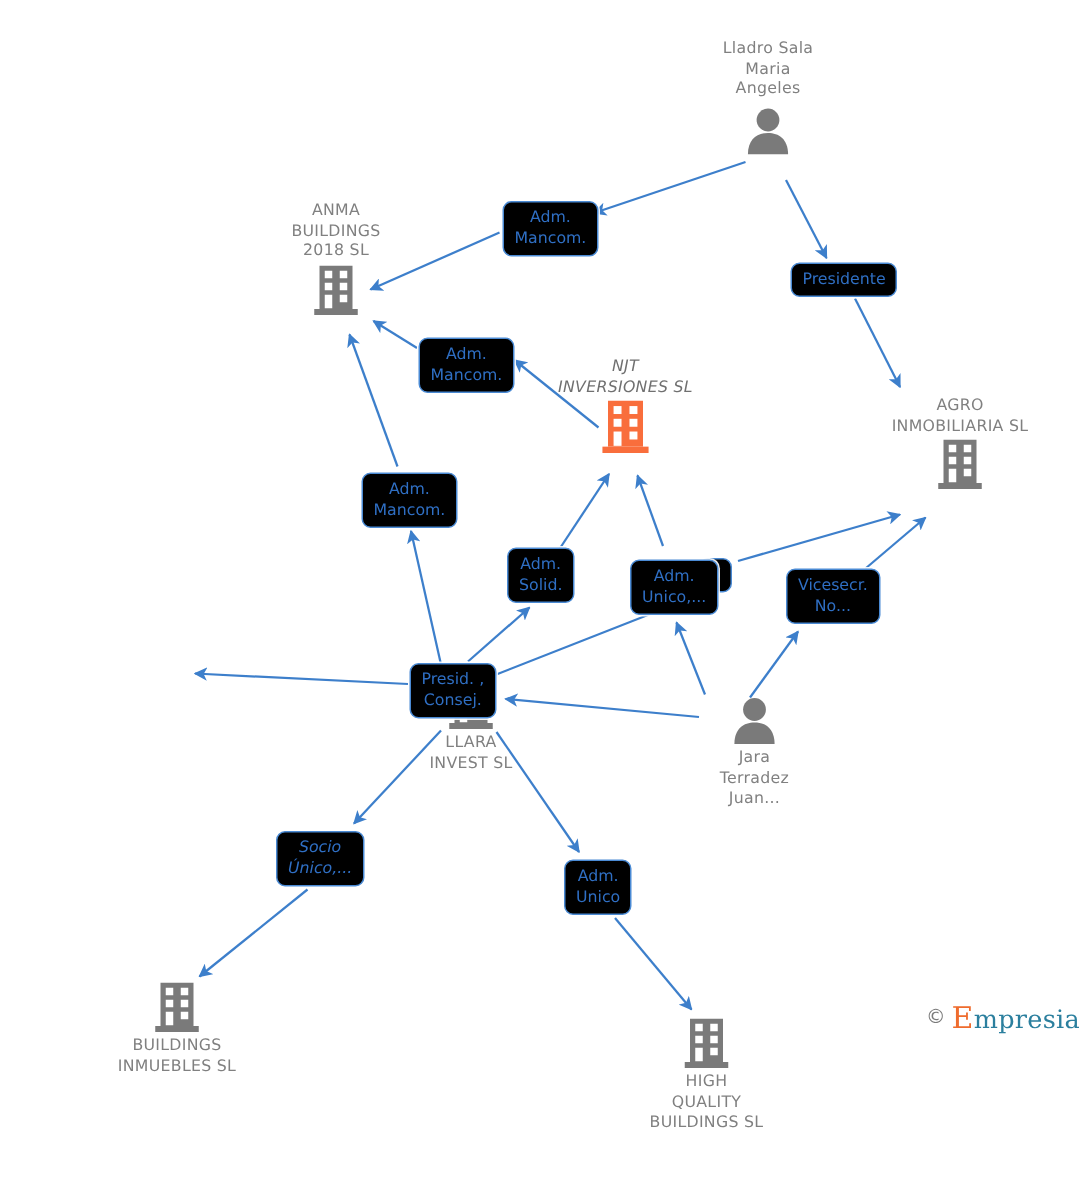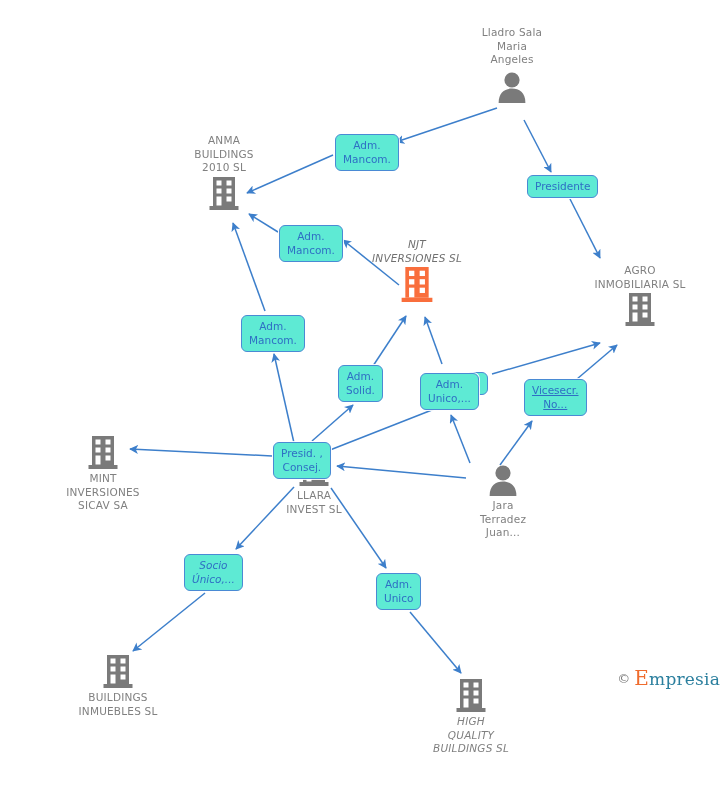--- a/index.html
+++ b/index.html
@@ -48,21 +48,21 @@
     white-space: pre-line;
   }
   .node.caption-top .caption { margin-bottom: 2px; }
   .node.caption-bottom .caption { margin-top: 3px; }
   .node.highlight .caption { color: #707070; }
 
   
   .rel {
     position: absolute;
     z-index: 20;
-    background: #5eead4;
+    background: #000000;
     border: 1px solid #4a8ad4;
     border-radius: 6px;
     color: #2f6fc4;
     font-size: 10.5px;
     line-height: 14px;
     text-align: center;
     padding: 3px 7px 4px 7px;
     white-space: pre-line;
     box-shadow: 0 0 0 1px rgba(255,255,255,.9);
   }
@@ -146,21 +146,21 @@
       <svg width="34" height="34" viewBox="0 0 34 34">
         <circle cx="17" cy="11" r="7.6" fill="#7a7a7a"></circle>
         <path d="M3.6 34 C3.6 23.6 9.8 19.6 17 19.6 C24.2 19.6 30.4 23.6 30.4 34 Z" fill="#7a7a7a"></path>
       </svg>
     </span>
   </div>
 
   <div class="node caption-top" style="left:224px; top:134px;">
     <span class="caption">ANMA
 BUILDINGS
-2010 SL</span>
+2018 SL</span>
     <span class="glyph">
       <svg width="30" height="33" viewBox="0 0 30 33">
         <rect x="4" y="0" width="22" height="29" fill="#7a7a7a"></rect>
         <rect x="0.5" y="29" width="29" height="4" fill="#7a7a7a"></rect>
         <rect x="7.5" y="3.5" width="5" height="5" fill="#fff"></rect>
         <rect x="17.5" y="3.5" width="5" height="5" fill="#fff"></rect>
         <rect x="7.5" y="11.5" width="5" height="5" fill="#fff"></rect>
         <rect x="17.5" y="11.5" width="5" height="5" fill="#fff"></rect>
         <rect x="7.5" y="19.5" width="5" height="9" fill="#fff"></rect>
         <rect x="17.5" y="19.5" width="5" height="5" fill="#fff"></rect>
@@ -195,37 +195,20 @@
         <rect x="7.5" y="3.5" width="5" height="5" fill="#fff"></rect>
         <rect x="17.5" y="3.5" width="5" height="5" fill="#fff"></rect>
         <rect x="7.5" y="11.5" width="5" height="5" fill="#fff"></rect>
         <rect x="17.5" y="11.5" width="5" height="5" fill="#fff"></rect>
         <rect x="7.5" y="19.5" width="5" height="9" fill="#fff"></rect>
         <rect x="17.5" y="19.5" width="5" height="5" fill="#fff"></rect>
       </svg>
     </span>
   </div>
 
-  <div class="node caption-bottom" style="left:103px; top:436px;">
-    <span class="glyph">
-      <svg width="30" height="33" viewBox="0 0 30 33">
-        <rect x="4" y="0" width="22" height="29" fill="#7a7a7a"></rect>
-        <rect x="0.5" y="29" width="29" height="4" fill="#7a7a7a"></rect>
-        <rect x="7.5" y="3.5" width="5" height="5" fill="#fff"></rect>
-        <rect x="17.5" y="3.5" width="5" height="5" fill="#fff"></rect>
-        <rect x="7.5" y="11.5" width="5" height="5" fill="#fff"></rect>
-        <rect x="17.5" y="11.5" width="5" height="5" fill="#fff"></rect>
-        <rect x="7.5" y="19.5" width="5" height="9" fill="#fff"></rect>
-        <rect x="17.5" y="19.5" width="5" height="5" fill="#fff"></rect>
-      </svg>
-    </span>
-    <span class="caption">MINT
-INVERSIONES
-SICAV SA</span>
-  </div>
 
   <div class="node caption-bottom" style="left:314px; top:453px;">
     <span class="glyph">
       <svg width="30" height="33" viewBox="0 0 30 33">
         <rect x="4" y="0" width="22" height="29" fill="#7a7a7a"></rect>
         <rect x="0.5" y="29" width="29" height="4" fill="#7a7a7a"></rect>
         <rect x="7.5" y="3.5" width="5" height="5" fill="#fff"></rect>
         <rect x="17.5" y="3.5" width="5" height="5" fill="#fff"></rect>
         <rect x="7.5" y="11.5" width="5" height="5" fill="#fff"></rect>
         <rect x="17.5" y="11.5" width="5" height="5" fill="#fff"></rect>
@@ -259,21 +242,21 @@
         <rect x="7.5" y="11.5" width="5" height="5" fill="#fff"></rect>
         <rect x="17.5" y="11.5" width="5" height="5" fill="#fff"></rect>
         <rect x="7.5" y="19.5" width="5" height="9" fill="#fff"></rect>
         <rect x="17.5" y="19.5" width="5" height="5" fill="#fff"></rect>
       </svg>
     </span>
     <span class="caption">BUILDINGS
 INMUEBLES SL</span>
   </div>
 
-  <div class="node caption-bottom" style="left:471px; top:679px;font-style:italic;">
+  <div class="node caption-bottom" style="left:471px; top:679px;">
     <span class="glyph">
       <svg width="30" height="33" viewBox="0 0 30 33">
         <rect x="4" y="0" width="22" height="29" fill="#7a7a7a"></rect>
         <rect x="0.5" y="29" width="29" height="4" fill="#7a7a7a"></rect>
         <rect x="7.5" y="3.5" width="5" height="5" fill="#fff"></rect>
         <rect x="17.5" y="3.5" width="5" height="5" fill="#fff"></rect>
         <rect x="7.5" y="11.5" width="5" height="5" fill="#fff"></rect>
         <rect x="17.5" y="11.5" width="5" height="5" fill="#fff"></rect>
         <rect x="7.5" y="19.5" width="5" height="9" fill="#fff"></rect>
         <rect x="17.5" y="19.5" width="5" height="5" fill="#fff"></rect>
@@ -296,21 +279,21 @@
 Mancom.</div>
 
   <div class="rel" style="left:338px; top:365px;">Adm.
 Solid.</div>
 
   <div class="rel behind" style="left:466px; top:372px;">o</div>
 
   <div class="rel" style="left:420px; top:373px;">Adm.
 Unico,...</div>
 
-  <div class="rel" style="left:524px; top:379px;text-decoration:underline;">Vicesecr.
+  <div class="rel" style="left:524px; top:379px;">Vicesecr.
 No...</div>
 
   <div class="rel" style="left:273px; top:442px;">Presid. ,
 Consej.</div>
 
   <div class="rel" style="left:184px; top:554px;font-style:italic;">Socio
 Único,...</div>
 
   <div class="rel" style="left:376px; top:573px;">Adm.
 Unico</div>

